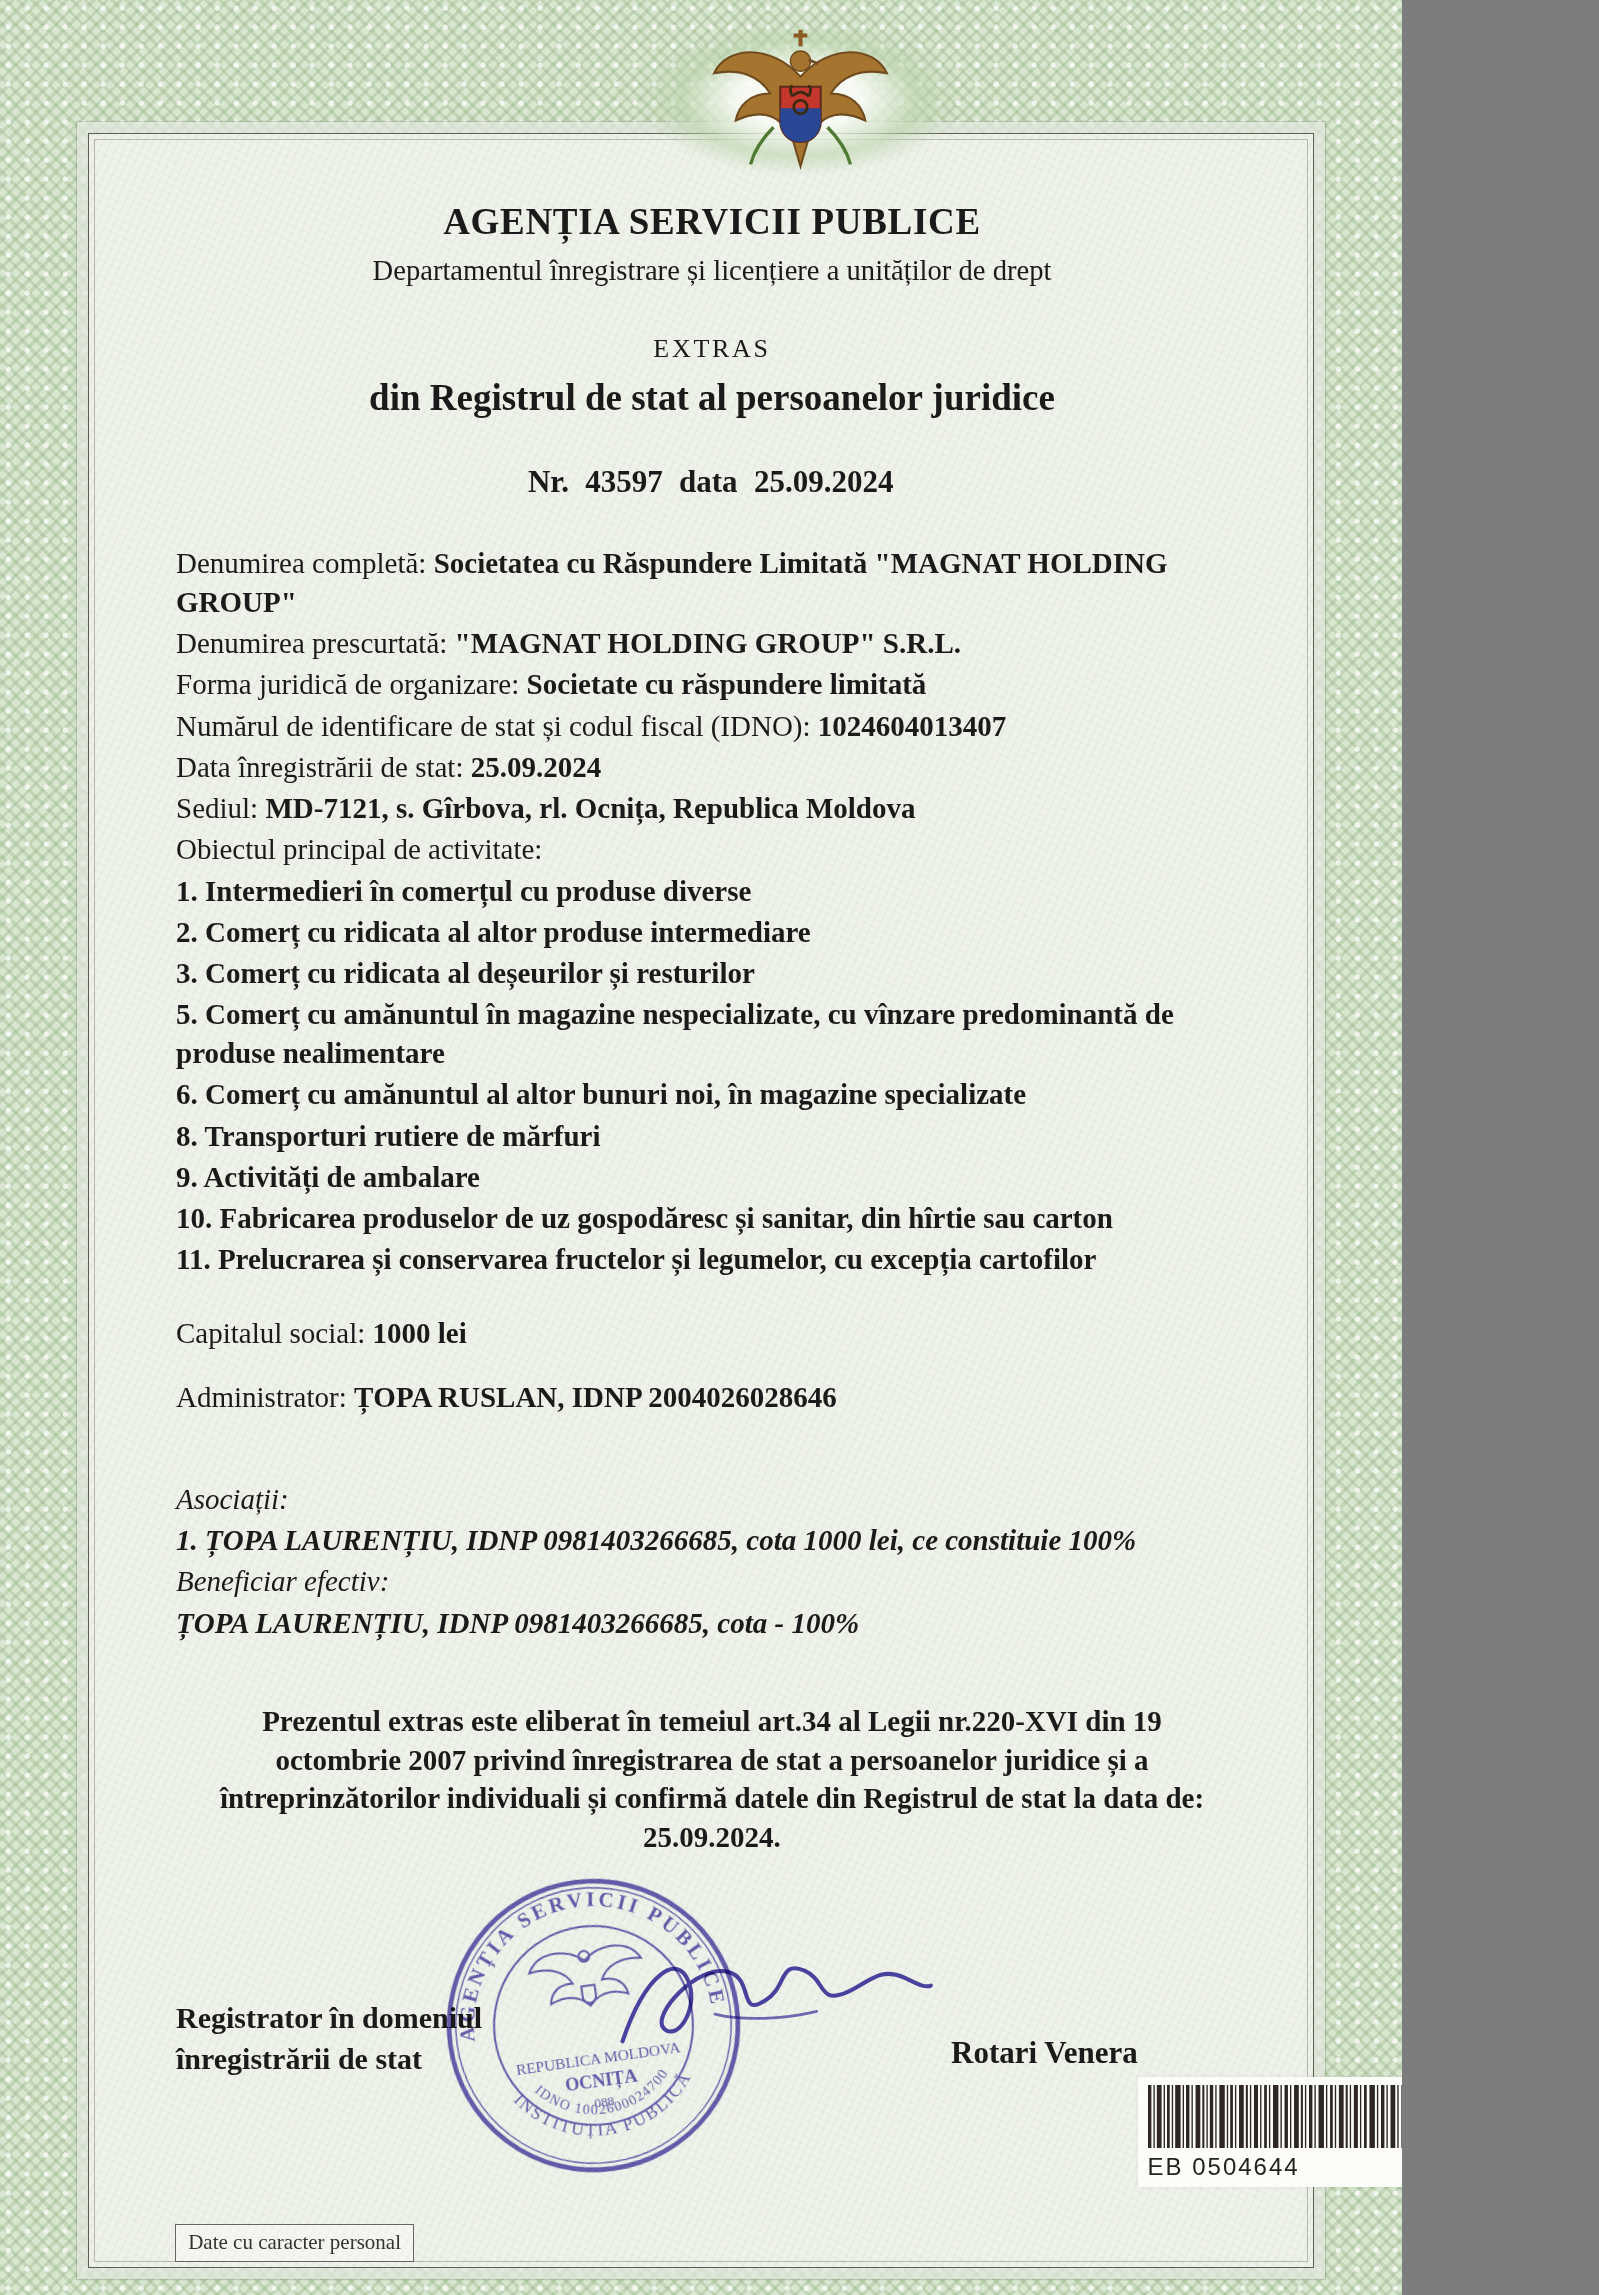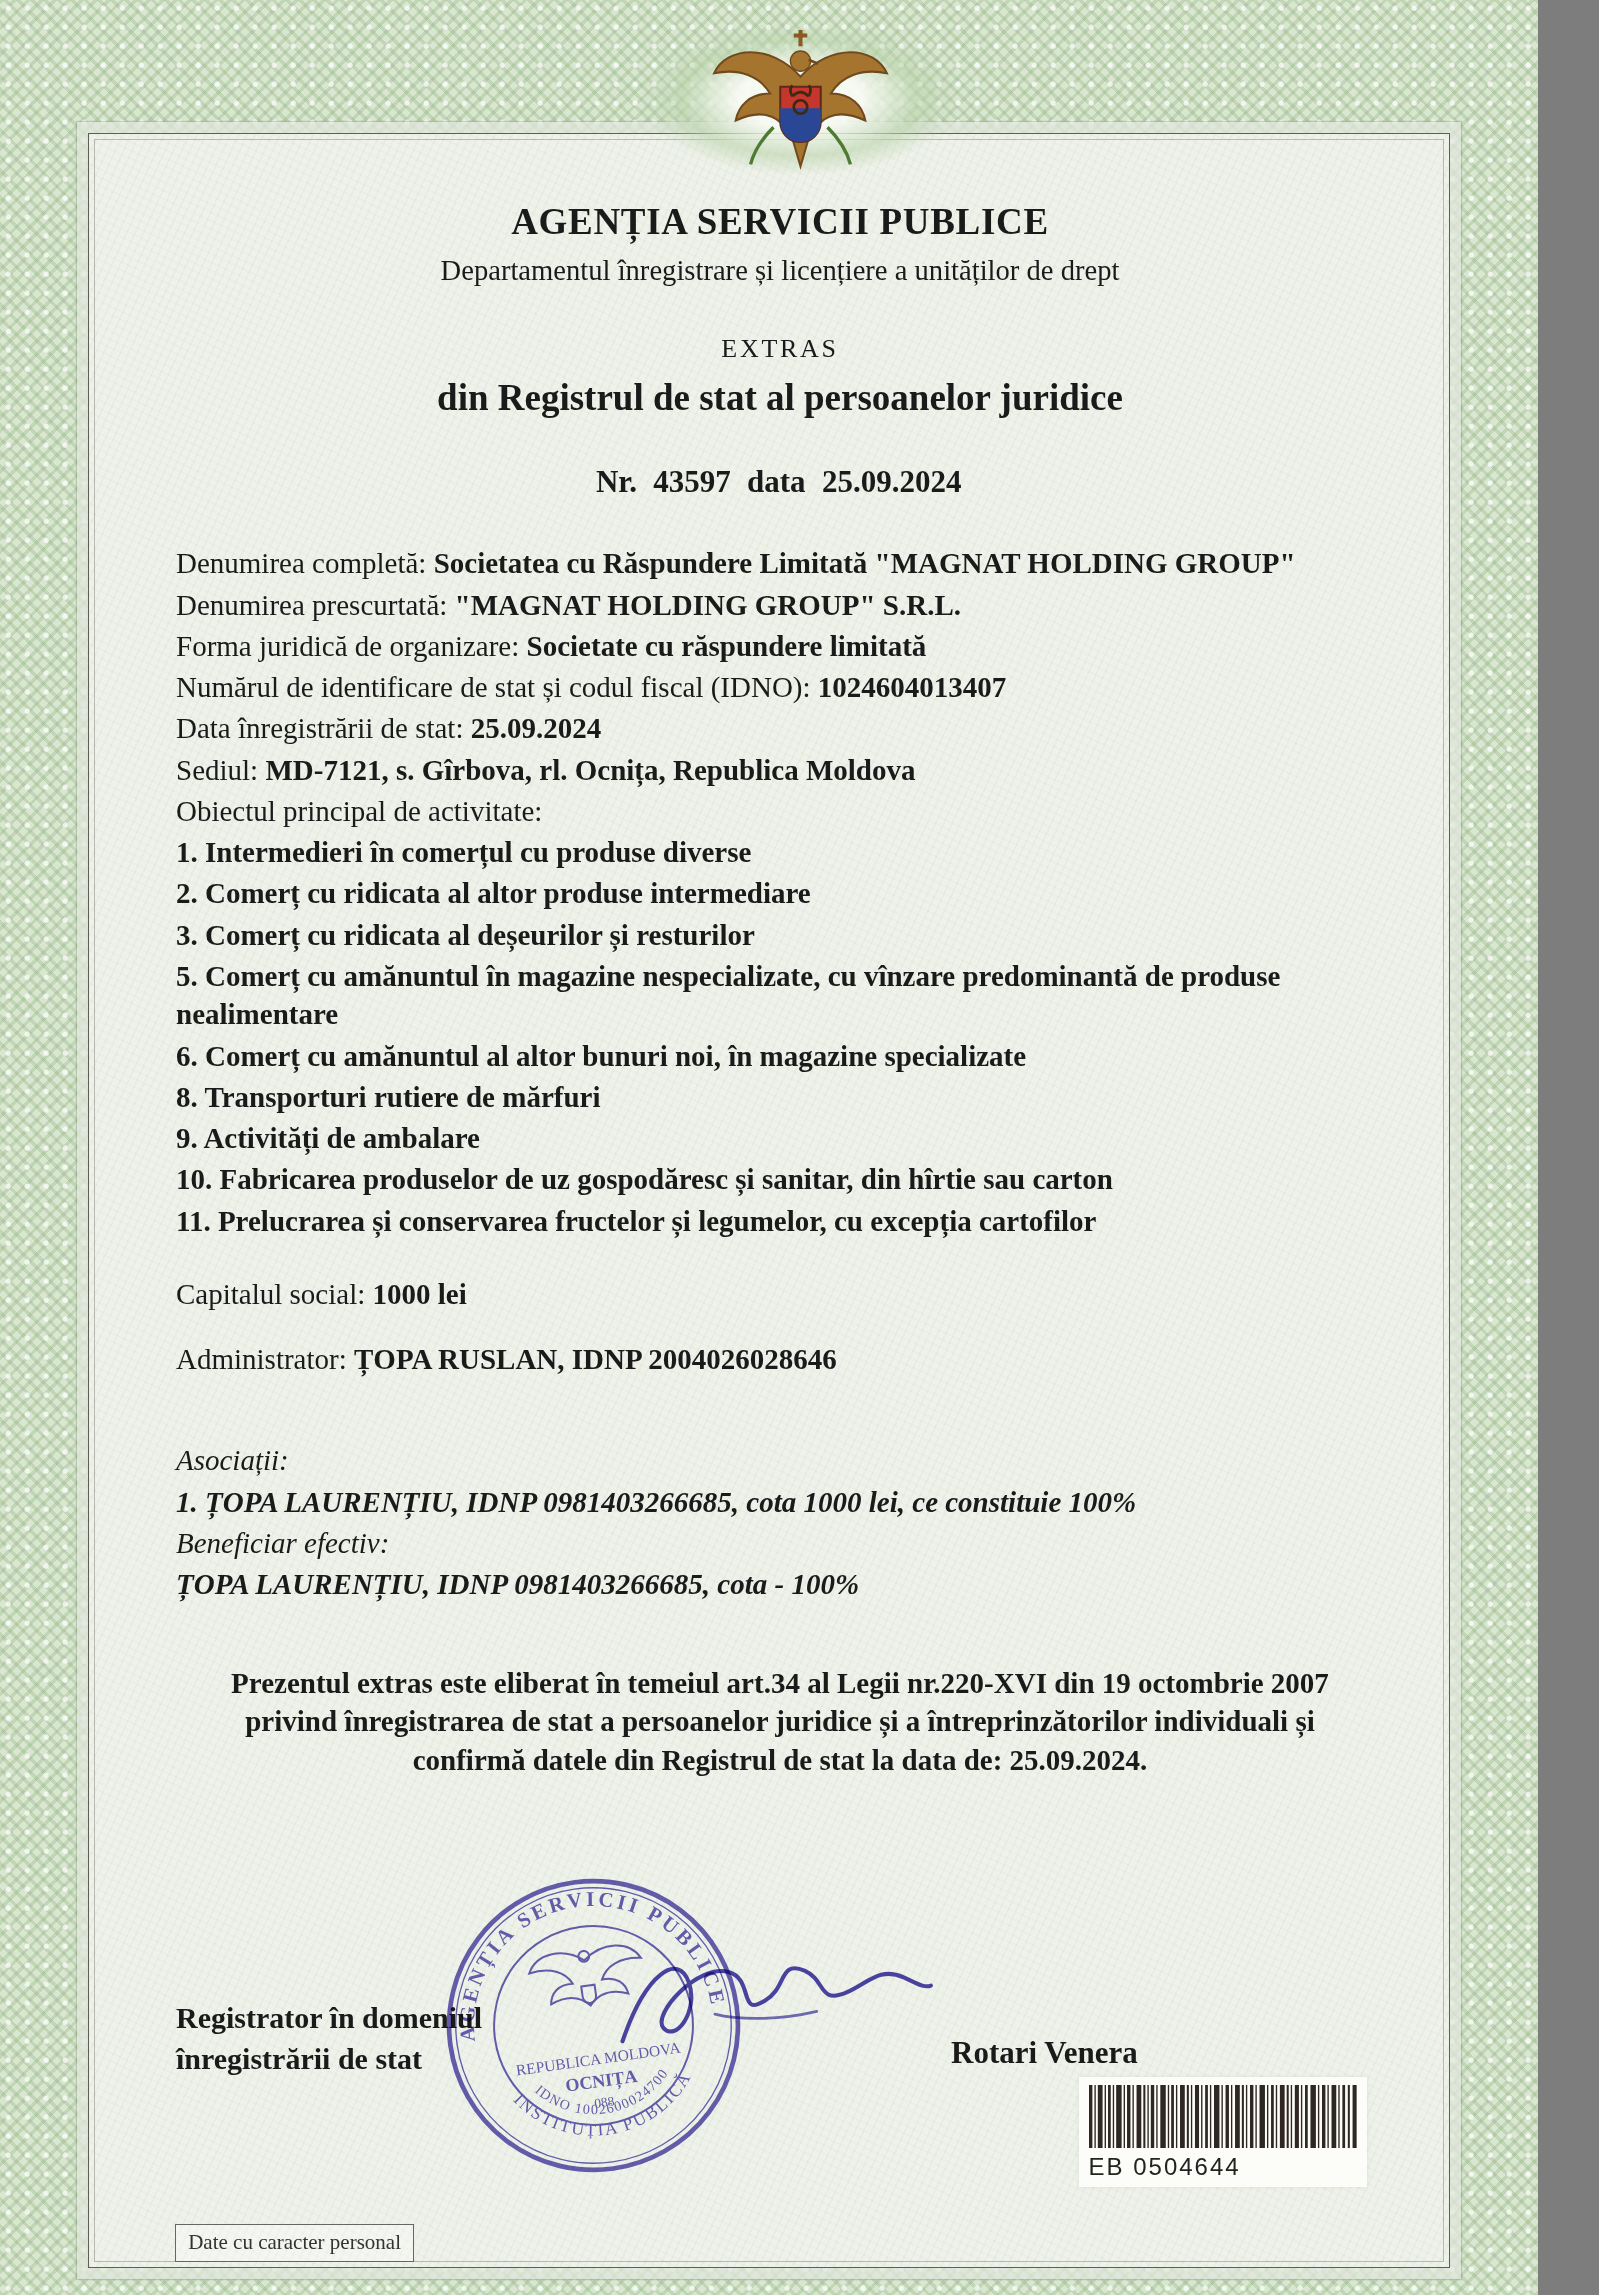--- a/index.html
+++ b/index.html
@@ -1,18 +1,18 @@
 <!DOCTYPE html>
 <html style="font-size:11px"><head>
 <meta charset="utf-8">
 <style>
   html,body{margin:0;padding:0;background:#7d7d7d;}
   .page{
     position:relative;
-    width:1538px;height:2295px;
+    width:1402px;height:2295px;
     background-color:#d9e6d0;
     background-image:
       radial-gradient(circle at 8.2px 8.2px, rgba(255,255,255,.75) 2px, rgba(255,255,255,0) 3.4px),
       repeating-linear-gradient(45deg, rgba(134,170,120,.28) 0 3.4px, rgba(0,0,0,0) 3.4px 9.5px),
       repeating-linear-gradient(-45deg, rgba(134,170,120,.28) 0 3.4px, rgba(0,0,0,0) 3.4px 9.5px);
     background-size:19px 19px,auto,auto;
     overflow:hidden;
     font-family:"Liberation Serif","DejaVu Serif",serif;
     color:#1a1a1a;
   }
@@ -46,21 +46,21 @@
   .act{margin:2.7px 0;font-weight:bold;}
   .sec-capital{margin-top:35px;}
   .sec-admin{margin-top:26px;}
   .sec-asoc{margin-top:63px;font-style:italic;}
   .closing{margin:60px auto 0;width:96%;text-align:center;font-weight:bold;}
   .abs{position:absolute;}
   .registrar-label{left:87px;top:1864px;font-size:30px;font-weight:bold;line-height:1.35;z-index:4;}
   .registrar-name{left:862px;top:1898px;font-size:31px;font-weight:bold;z-index:4;text-align:center;}
   .stamp{left:350px;top:1737px;width:309px;height:309px;color:#4a3dab;opacity:.82;mix-blend-mode:multiply;transform:rotate(-8deg);z-index:5;}
   .signature{left:524px;top:1778px;width:326px;height:177px;z-index:6;mix-blend-mode:multiply;}
-  .barcode-wrap{left:990px;top:1943px;background:#fcfcf9;padding:8.2px 9.5px 4.1px;z-index:4;box-shadow:0 0 4.1px rgba(0,0,0,.08);}
+  .barcode-wrap{left:1049px;top:1943px;background:#fcfcf9;padding:8.2px 9.5px 4.1px;z-index:4;box-shadow:0 0 4.1px rgba(0,0,0,.08);}
   .barcode-bars{display:block;width:269px;height:63px;}
   .barcode-code{font-family:"Liberation Sans","DejaVu Sans",sans-serif;font-size:24px;letter-spacing:2px;color:#222;margin-top:2.7px;}
   .footer-box{left:86px;top:2090px;border:0.7px solid #666;background:rgba(255,255,255,.35);padding:4.1px 12.2px;font-size:21px;color:#333;z-index:4;}
 </style>
 </head>
 <body>
 
 <div class="page">
 
   <div class="arms-halo"></div>

